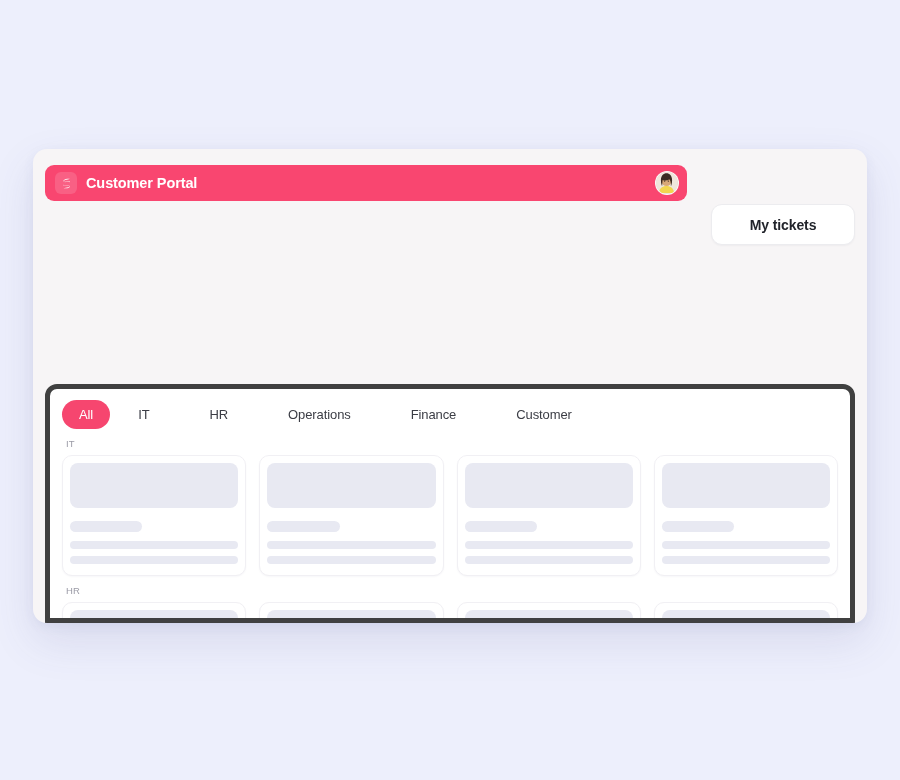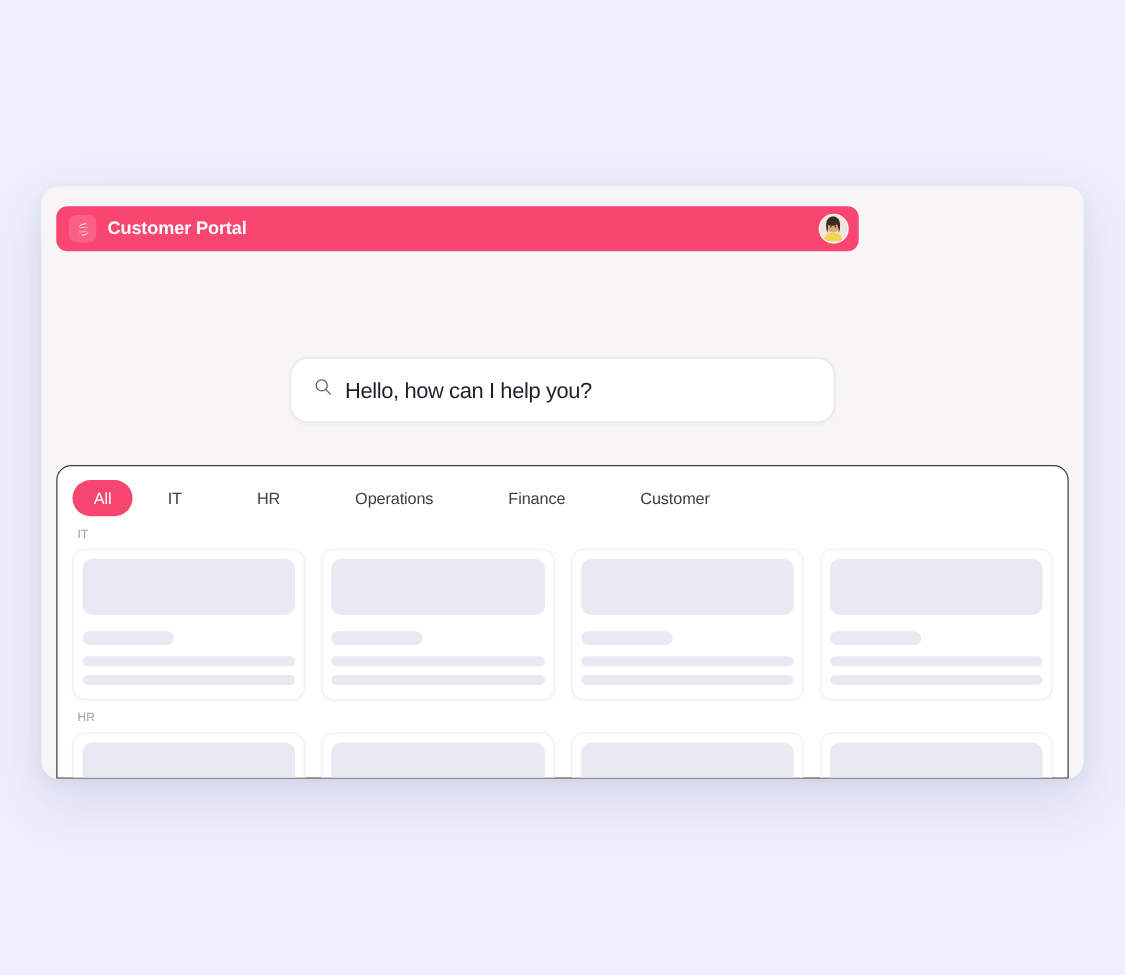--- a/index.html
+++ b/index.html
@@ -131,25 +131,25 @@
     font-size: 17.5px;
     color: #1e2026;
     letter-spacing: -0.3px;
     white-space: nowrap;
   }
 
   
   .content-panel {
     position: absolute;
     left: 12px;
-    top: 223px;
+    top: 235px;
     width: 810px;
     bottom: 0;
     background: #ffffff;
-    border: 1px solid #404040;
+    border: 5px solid #404040;
     border-top-left-radius: 12px;
     border-top-right-radius: 12px;
     overflow: hidden;
   }
 
   .tabs {
     display: flex;
     align-items: center;
     padding: 11px 0 0 12px;
     gap: 0;
@@ -229,30 +229,24 @@
         <path d="M3.5 24 C3.5 18.6 7.3 16 12 16 C16.7 16 20.5 18.6 20.5 24 Z" fill="#f2d64f"></path>
         <path d="M5.6 9.5 C5.6 3.8 8.6 1.4 12 1.4 C15.4 1.4 18.4 3.8 18.4 9.5 C18.4 12.8 17.6 15.4 17.0 16.4 C17.3 12.4 16.4 9.4 15.2 8.4 C13.4 10.0 9.4 10.2 7.6 9.0 C7.2 11.2 7.1 14.2 7.0 16.4 C6.4 15.2 5.6 12.8 5.6 9.5 Z" fill="#3b2a22"></path>
         <circle cx="9.9" cy="10.4" r="0.8" fill="#3b2a22"></circle>
         <circle cx="14.1" cy="10.4" r="0.8" fill="#3b2a22"></circle>
       </svg>
     </div>
   </div>
 
   <div class="header-area">
 
-
-    <div class="searchbox">
-      <span class="search-icon">
-        <svg width="15" height="15" viewBox="0 0 16 16" aria-hidden="true">
-          <circle cx="6.8" cy="6.8" r="4.7" fill="none" stroke="#5d6068" stroke-width="1.1"></circle>
-          <line x1="10.3" y1="10.3" x2="14.2" y2="14.2" stroke="#5d6068" stroke-width="1.1" stroke-linecap="round"></line>
-        </svg>
-      </span>
-      <span class="search-text">Hello, how can I help you?</span>
-    </div>
+    <div class="my-tickets-btn">
+      <span>My tickets</span>
+    </div>
+
 
   </div>
 
   <div class="content-panel">
 
     <div class="tabs">
       <div class="tab active">
         <span>All</span>
       </div>
       <div class="tab tab-gap-1">

